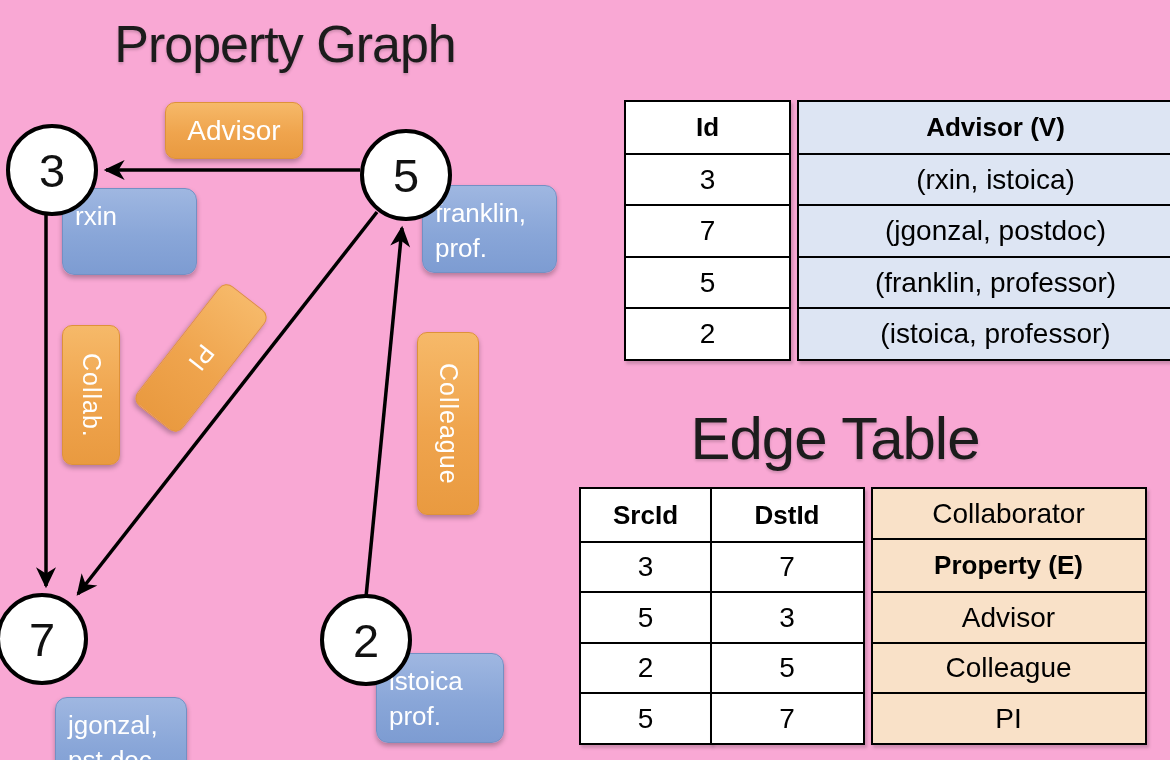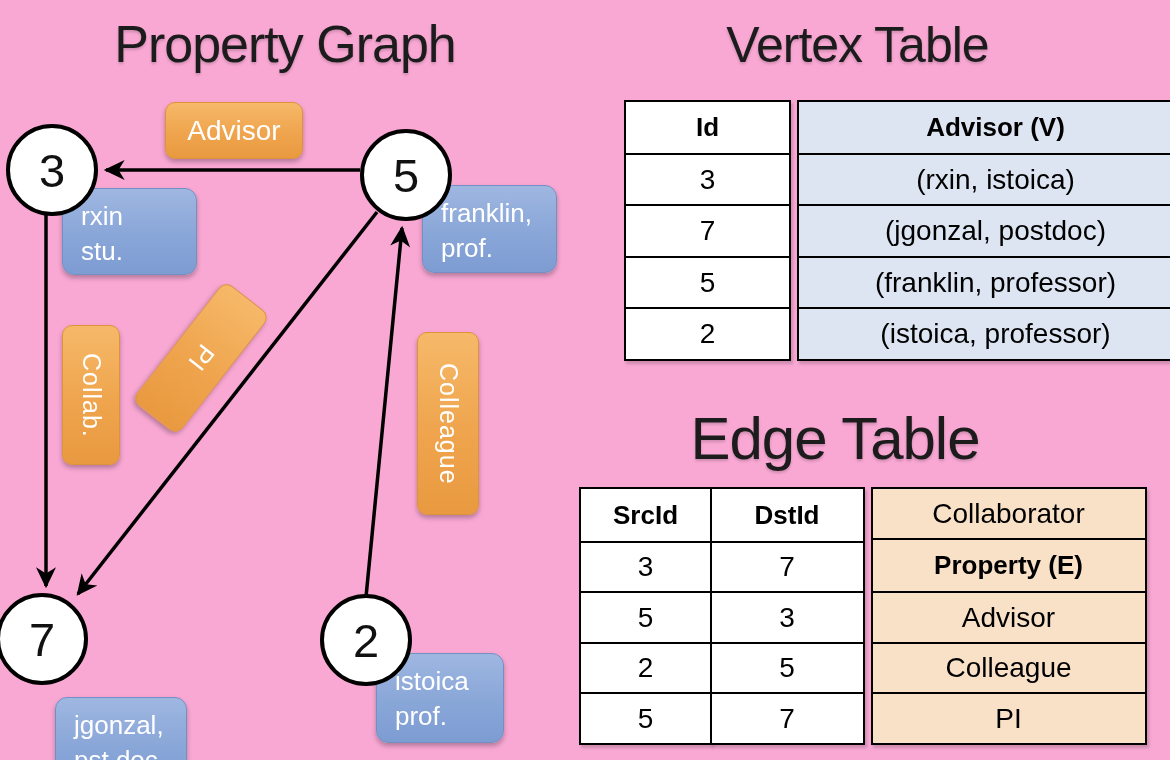--- a/index.html
+++ b/index.html
@@ -30,21 +30,21 @@
   }
   .elabel.vert{writing-mode:vertical-rl;letter-spacing:1px;}
   #lbl-advisor{left:165px;top:102px;width:136px;height:55px;font-size:28px;}
   #lbl-collab{left:62px;top:325px;width:56px;height:138px;font-size:25px;}
   #lbl-pi{left:172px;top:282px;width:56px;height:150px;font-size:25px;transform:rotate(38deg);}
   #lbl-colleague{left:417px;top:332px;width:60px;height:181px;font-size:25px;}
   .vprop{
     position:absolute;color:#fff;border-radius:12px;border:1px solid #7390c4;
     background:linear-gradient(180deg,#9fb7e1 0%,#89a6d8 55%,#7d9cd2 100%);
     box-shadow:0 3px 5px rgba(0,0,0,0.28);
-    font-size:26px;line-height:1.35;padding:10px 0 0 18px;box-sizing:border-box;
+    font-size:26px;line-height:1.35;padding:10px 0 0 12px;box-sizing:border-box;
   }
   #prop-rxin{left:62px;top:188px;width:135px;height:87px;}
   #prop-franklin{left:422px;top:185px;width:135px;height:88px;}
   #prop-jgonzal{left:55px;top:688px;width:132px;height:91px;margin-top:9px;}
   #prop-istoica{left:376px;top:653px;width:128px;height:90px;}
 
   
   .dtable{position:absolute;display:flex;align-items:flex-start;}
   #vtable{left:592px;top:100px;padding-left:32px;}
   #etable{left:579px;top:487px;}
@@ -66,21 +66,20 @@
   #etable .coldst .cell{width:155px;}
   #etable .coldst{margin-left:-2.5px;justify-content:center;}
   #etable .colprop .cell{width:276px;background:#f9e1c8;}
 </style>
 </head>
 <body>
 
 <div id="stage">
 
   <div class="big-title" id="g-title">Property Graph</div>
-  <div class="big-title" id="v-title">Vertex Table</div>
   <div class="big-title" id="e-title">Edge Table</div>
 
   <svg id="edges" viewBox="0 0 580 760">
     <defs>
       <marker id="arrow" viewBox="0 0 10 10" refX="8.6" refY="5" markerWidth="6.5" markerHeight="6.5" orient="auto">
         <path d="M0.4,0.6 L9.6,5 L0.4,9.4 L3.1,5 Z" fill="#000"></path>
       </marker>
     </defs>
     <line x1="360" y1="170" x2="106" y2="170" stroke="#000" stroke-width="3.5" marker-end="url(#arrow)"></line>
     <line x1="46" y1="215" x2="46" y2="586" stroke="#000" stroke-width="3.5" marker-end="url(#arrow)"></line>
@@ -88,21 +87,20 @@
     <line x1="366" y1="597" x2="402" y2="228" stroke="#000" stroke-width="3.5" marker-end="url(#arrow)"></line>
   </svg>
 
   <div class="elabel" id="lbl-advisor">Advisor</div>
   <div class="elabel vert" id="lbl-collab">Collab.</div>
   <div class="elabel vert" id="lbl-pi">PI</div>
   <div class="elabel vert" id="lbl-colleague">Colleague</div>
 
   <div class="vprop" id="prop-rxin">
     <div>rxin</div>
-    <div>stu.</div>
   </div>
   <div class="vprop" id="prop-franklin">
     <div>franklin,</div>
     <div>prof.</div>
   </div>
   <div class="vprop" id="prop-jgonzal">
     <div>jgonzal,</div>
     <div>pst.doc.</div>
   </div>
   <div class="vprop" id="prop-istoica">

